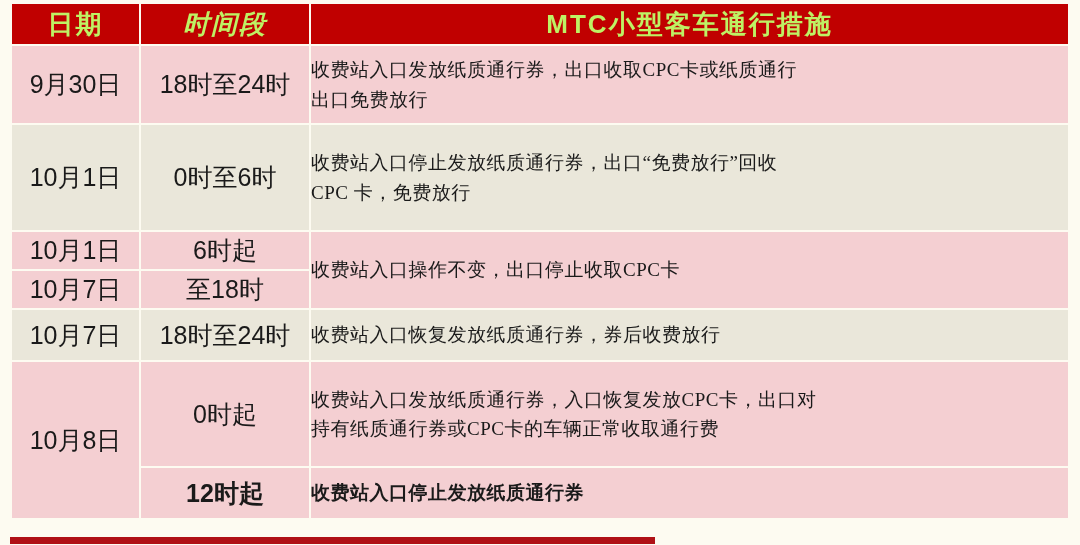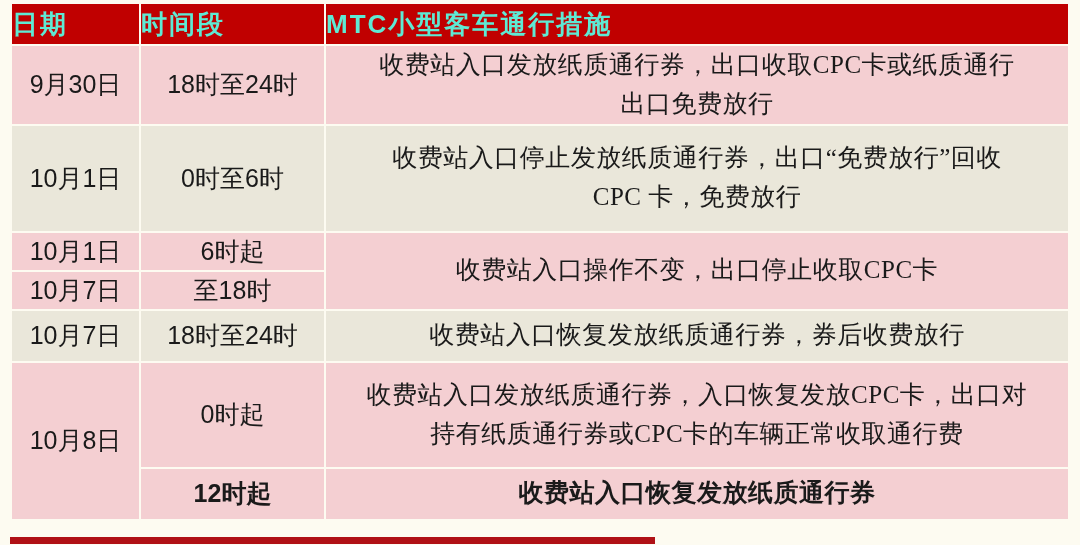--- a/index.html
+++ b/index.html
@@ -33,48 +33,48 @@
     table-layout: fixed;
     background: transparent;
   }
   table.toll-table td, table.toll-table th {
     padding: 0;
     margin: 0;
     vertical-align: middle;
   }
   th.hdr {
     background: #c00000;
-    color: #5eead4;
+    color: #bef264;
     font-weight: bold;
     font-size: 26px;
     height: 40px;
     letter-spacing: 2px;
-    text-align: left;
+    text-align: center;
     font-family: "Liberation Sans", "DejaVu Sans", sans-serif;
   }
   th.hdr-date { width: 127px; }
-  th.hdr-time { width: 183px; }
+  th.hdr-time { width: 168px; font-style: italic; }
   th.hdr-measure { }
 
   td.cell {
     text-align: center;
     font-size: 25px;
     color: #1a1a1a;
     font-family: "Liberation Serif", "DejaVu Serif", serif;
   }
   td.date-cell, td.time-cell {
     font-family: "Liberation Sans", "DejaVu Sans", sans-serif;
     font-size: 25px;
     letter-spacing: 0px;
   }
   td.measure-cell {
-    text-align: center;
+    text-align: left;
     padding: 6px 10px 6px 14px;
     font-family: "Liberation Serif", "DejaVu Serif", serif;
-    font-size: 25px;
+    font-size: 19px;
     line-height: 1.55;
     letter-spacing: 0.5px;
   }
   .pink { background: #f4cfd2; }
   .cream { background: #eae7da; }
 
   .r1 { height: 77px; }
   .r2 { height: 105px; }
   .r3sub { height: 37px; }
   .r4 { height: 50px; }
@@ -152,21 +152,21 @@
           <td class="cell time-cell pink">0时起</td>
           <td class="cell measure-cell pink">
             <span class="measure-line">收费站入口发放纸质通行券，入口恢复发放CPC卡，出口对</span>
             <span class="measure-line">持有纸质通行券或CPC卡的车辆正常收取通行费</span>
           </td>
         </tr>
 
         <tr class="r5b">
           <td class="cell time-cell pink">12时起</td>
           <td class="cell measure-cell pink">
-            <span class="measure-line">收费站入口恢复发放纸质通行券</span>
+            <span class="measure-line">收费站入口停止发放纸质通行券</span>
           </td>
         </tr>
 
       </tbody>
     </table>
   </div>
 
   <div class="bottom-bar"></div>
 
 </div>

